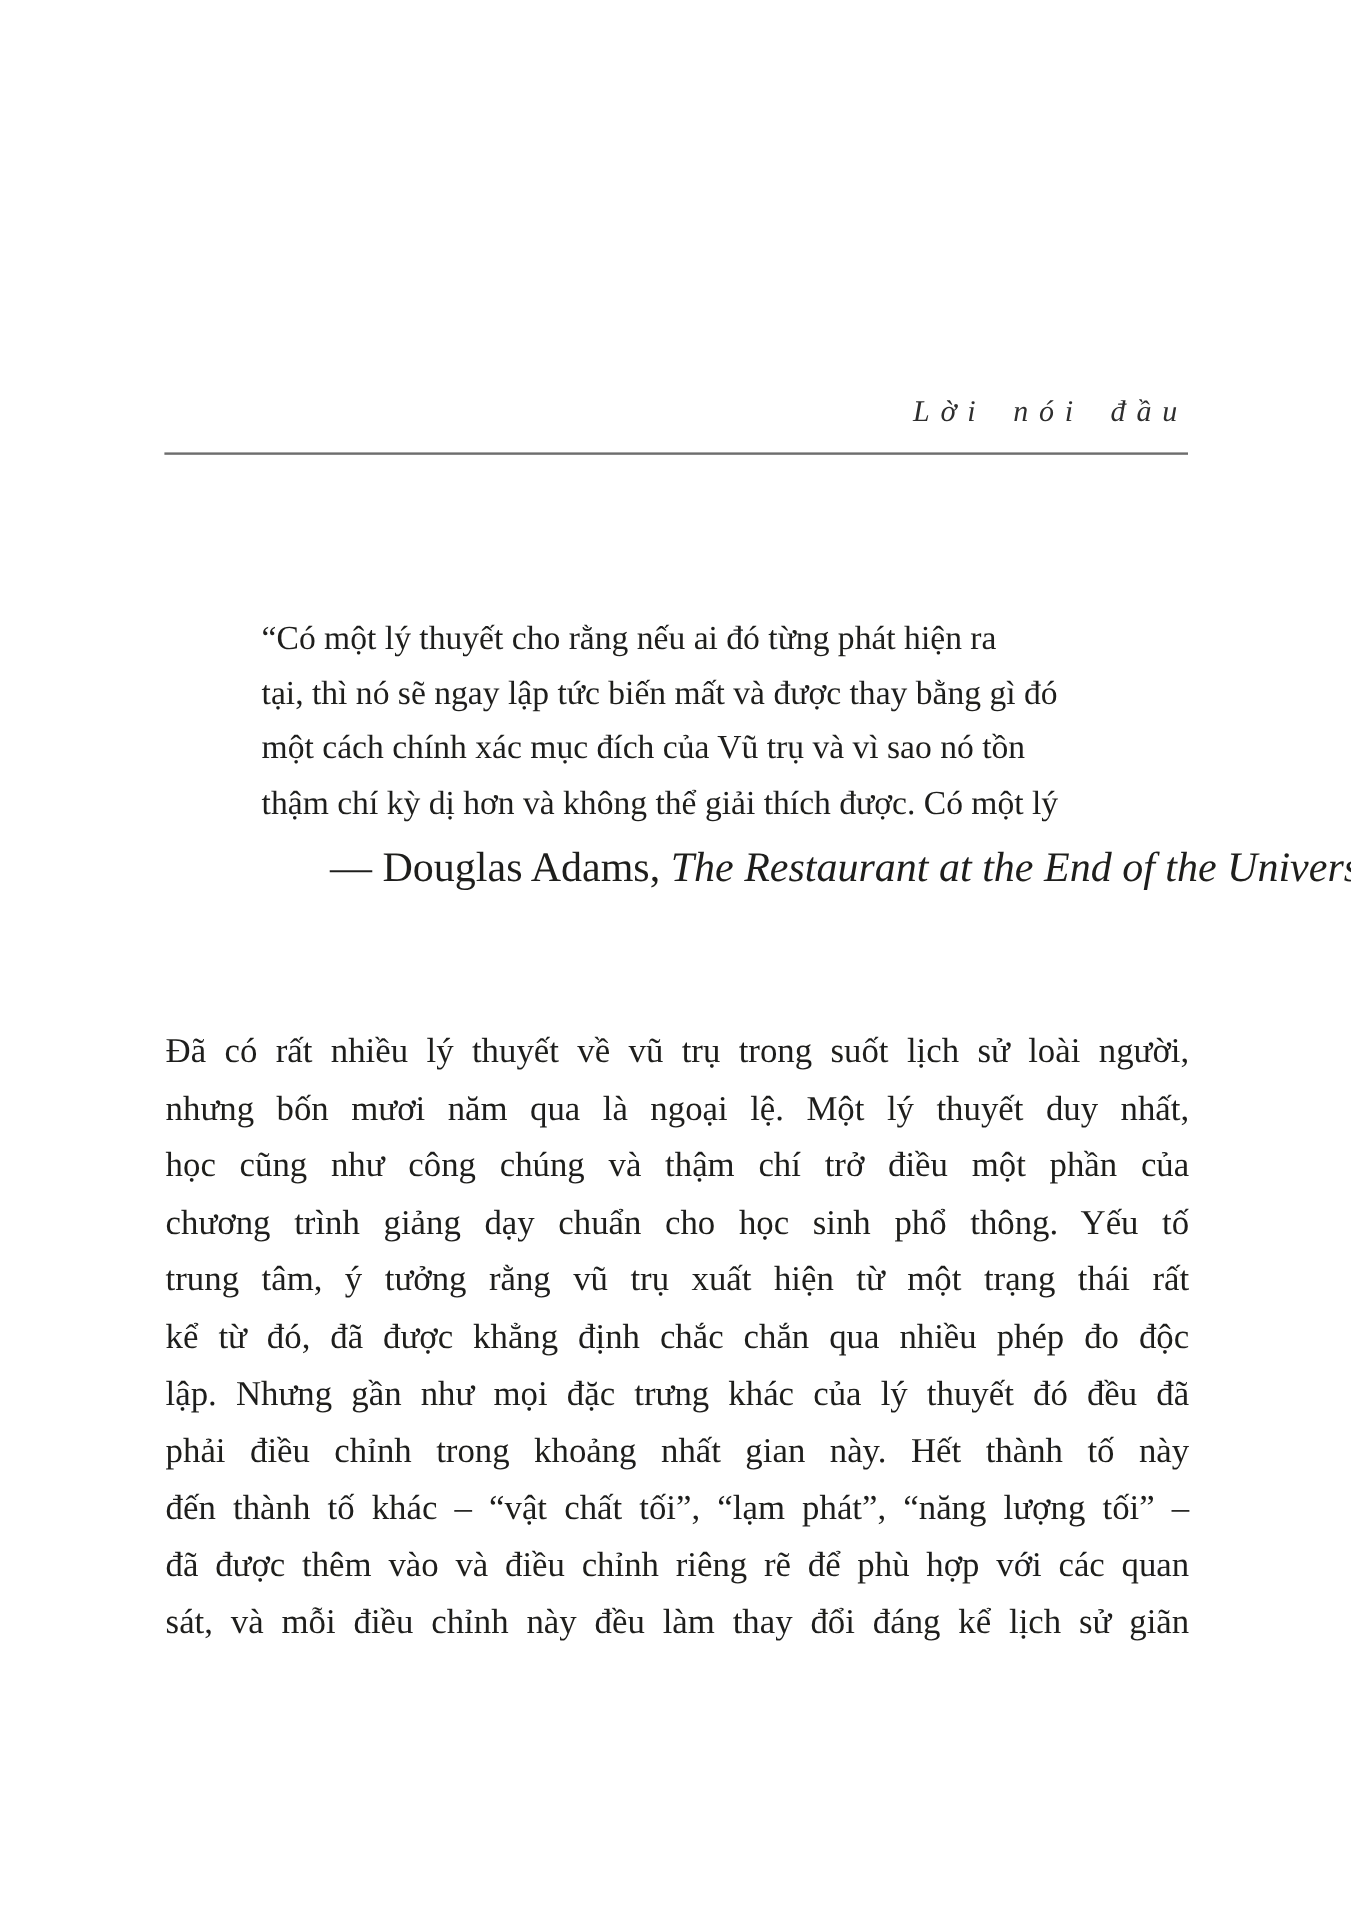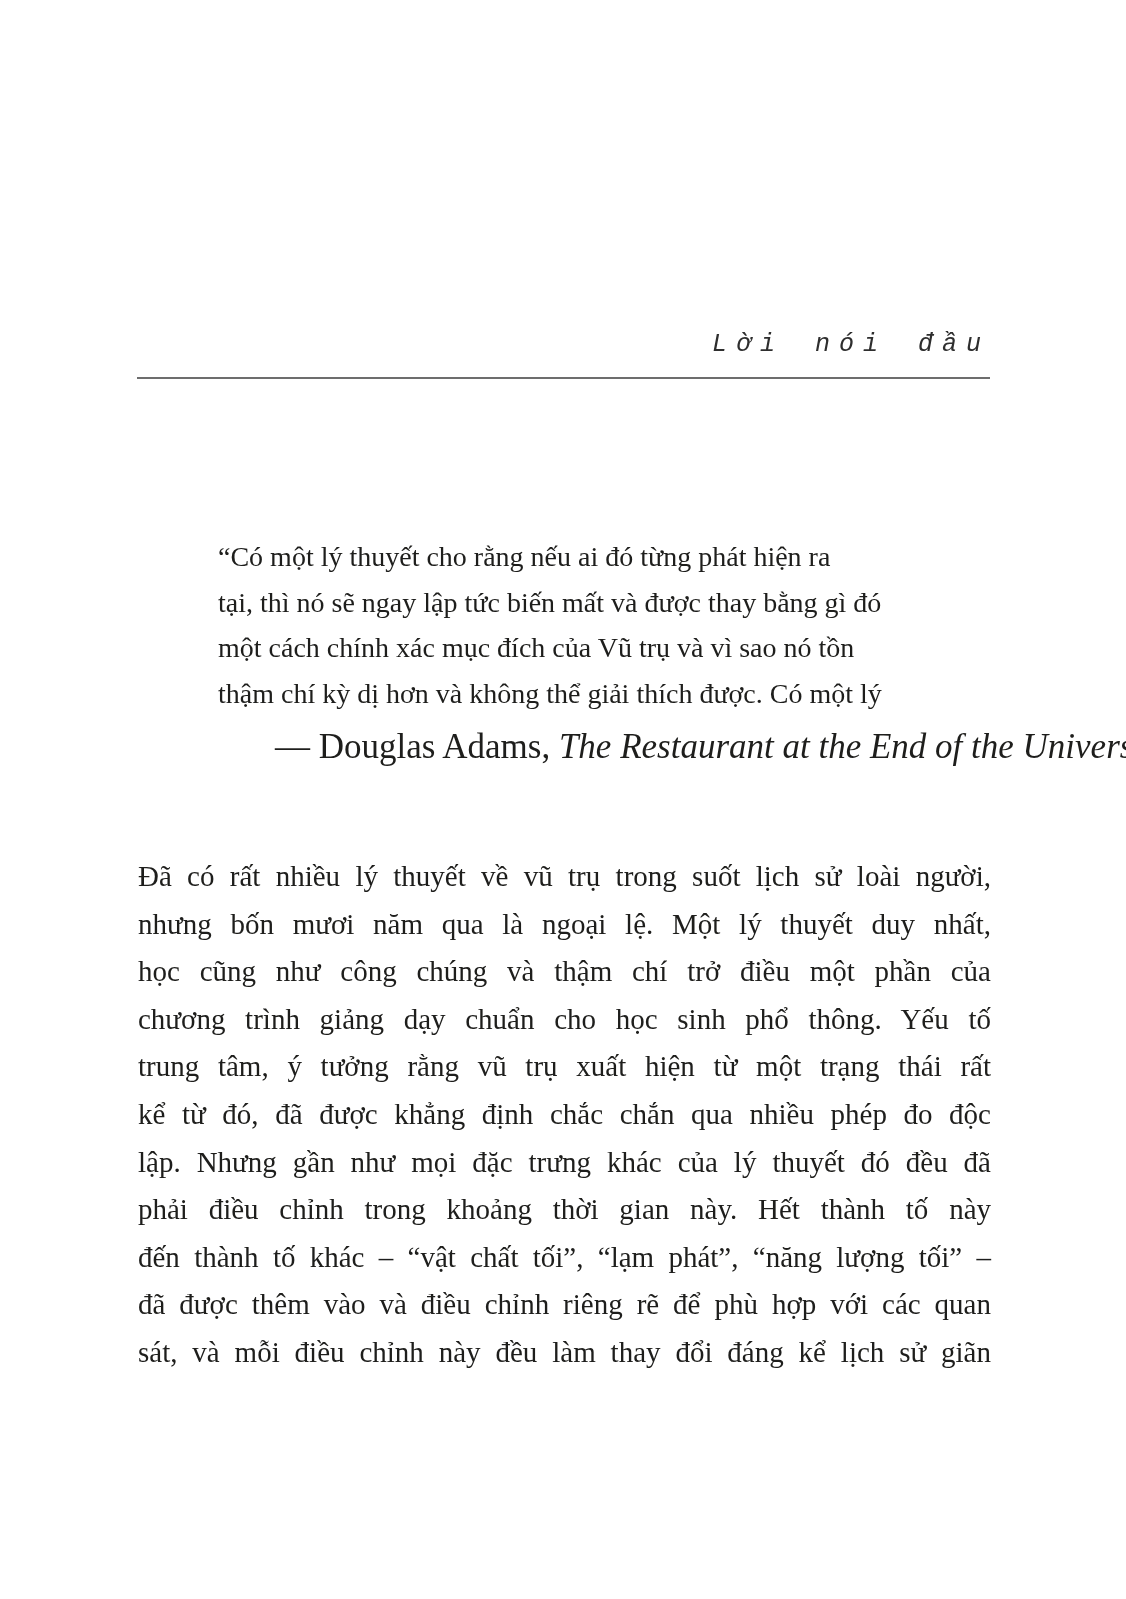--- a/index.html
+++ b/index.html
@@ -13,40 +13,40 @@
     height: 1599px;
     background: #ffffff;
     overflow: hidden;
     font-family: "Liberation Serif", "DejaVu Serif", serif;
     color: #1e1e1c;
   }
   .running-header {
     position: absolute;
     top: 330px;
     right: 136px;
-    font-family: Liberation Mono, monospace;
+    font-family: Liberation Serif, serif;
     font-style: italic;
     font-size: 25px;
     letter-spacing: 9px;
     word-spacing: 7px;
     color: #2e2e2e;
     white-space: nowrap;
   }
   .header-rule {
     position: absolute;
     top: 377px;
     left: 137px;
     width: 853px;
     height: 2px;
     background: #6d6d6d;
   }
   .quote-block {
     position: absolute;
     left: 218px;
-    top: 534px;
+    top: 510px;
     width: 700px;
     font-size: 28px;
     line-height: 45.5px;
     color: #1e1e1c;
   }
   .quote-line {
     white-space: nowrap;
   }
   .quote-attribution {
     margin-top: 8px;
@@ -91,19 +91,19 @@
   </div>
 
   <div class="body-paragraph">
     <div class="body-line">Đã có rất nhiều lý thuyết về vũ trụ trong suốt lịch sử loài người,</div>
     <div class="body-line">nhưng bốn mươi năm qua là ngoại lệ. Một lý thuyết duy nhất,</div>
     <div class="body-line">học cũng như công chúng và thậm chí trở điều một phần của</div>
     <div class="body-line">chương trình giảng dạy chuẩn cho học sinh phổ thông. Yếu tố</div>
     <div class="body-line">trung tâm, ý tưởng rằng vũ trụ xuất hiện từ một trạng thái rất</div>
     <div class="body-line">kể từ đó, đã được khẳng định chắc chắn qua nhiều phép đo độc</div>
     <div class="body-line">lập. Nhưng gần như mọi đặc trưng khác của lý thuyết đó đều đã</div>
-    <div class="body-line">phải điều chỉnh trong khoảng thời gian này. Hết thành tố này</div>
+    <div class="body-line">phải điều chỉnh trong khoảng nhất gian này. Hết thành tố này</div>
     <div class="body-line">đến thành tố khác – “vật chất tối”, “lạm phát”, “năng lượng tối” –</div>
     <div class="body-line">đã được thêm vào và điều chỉnh riêng rẽ để phù hợp với các quan</div>
     <div class="body-line">sát, và mỗi điều chỉnh này đều làm thay đổi đáng kể lịch sử giãn</div>
   </div>
 
 </div>
 
 </body></html>

